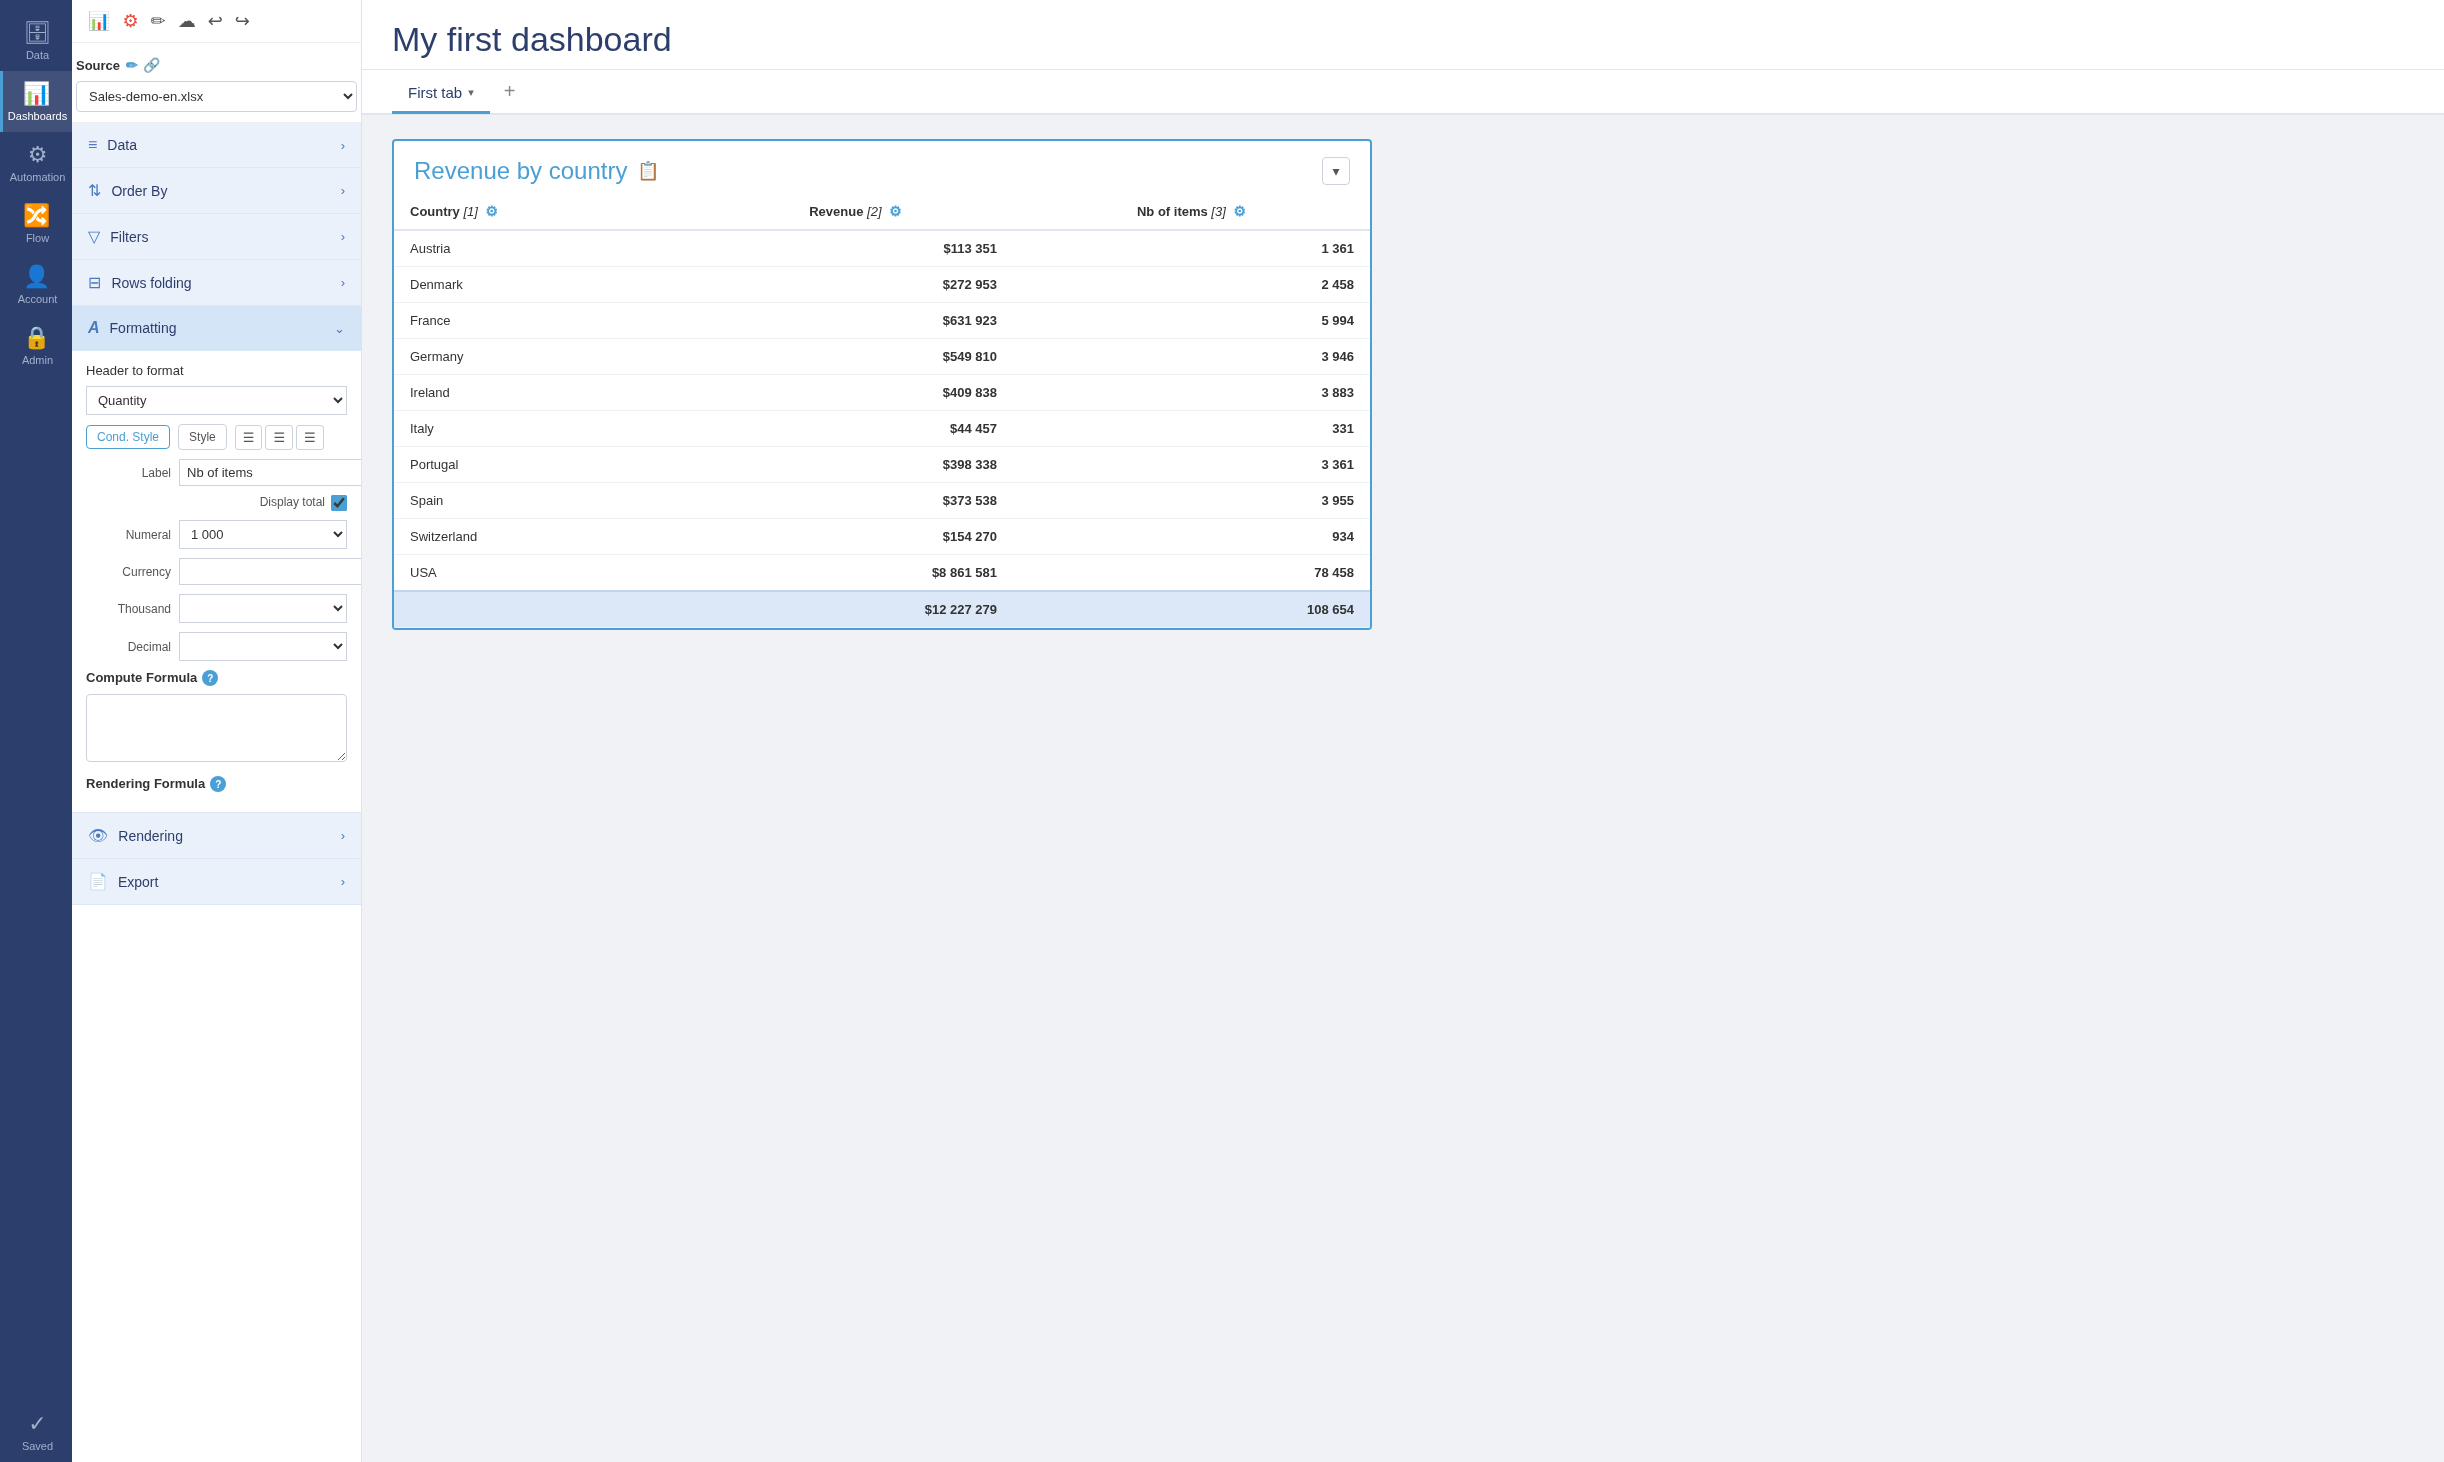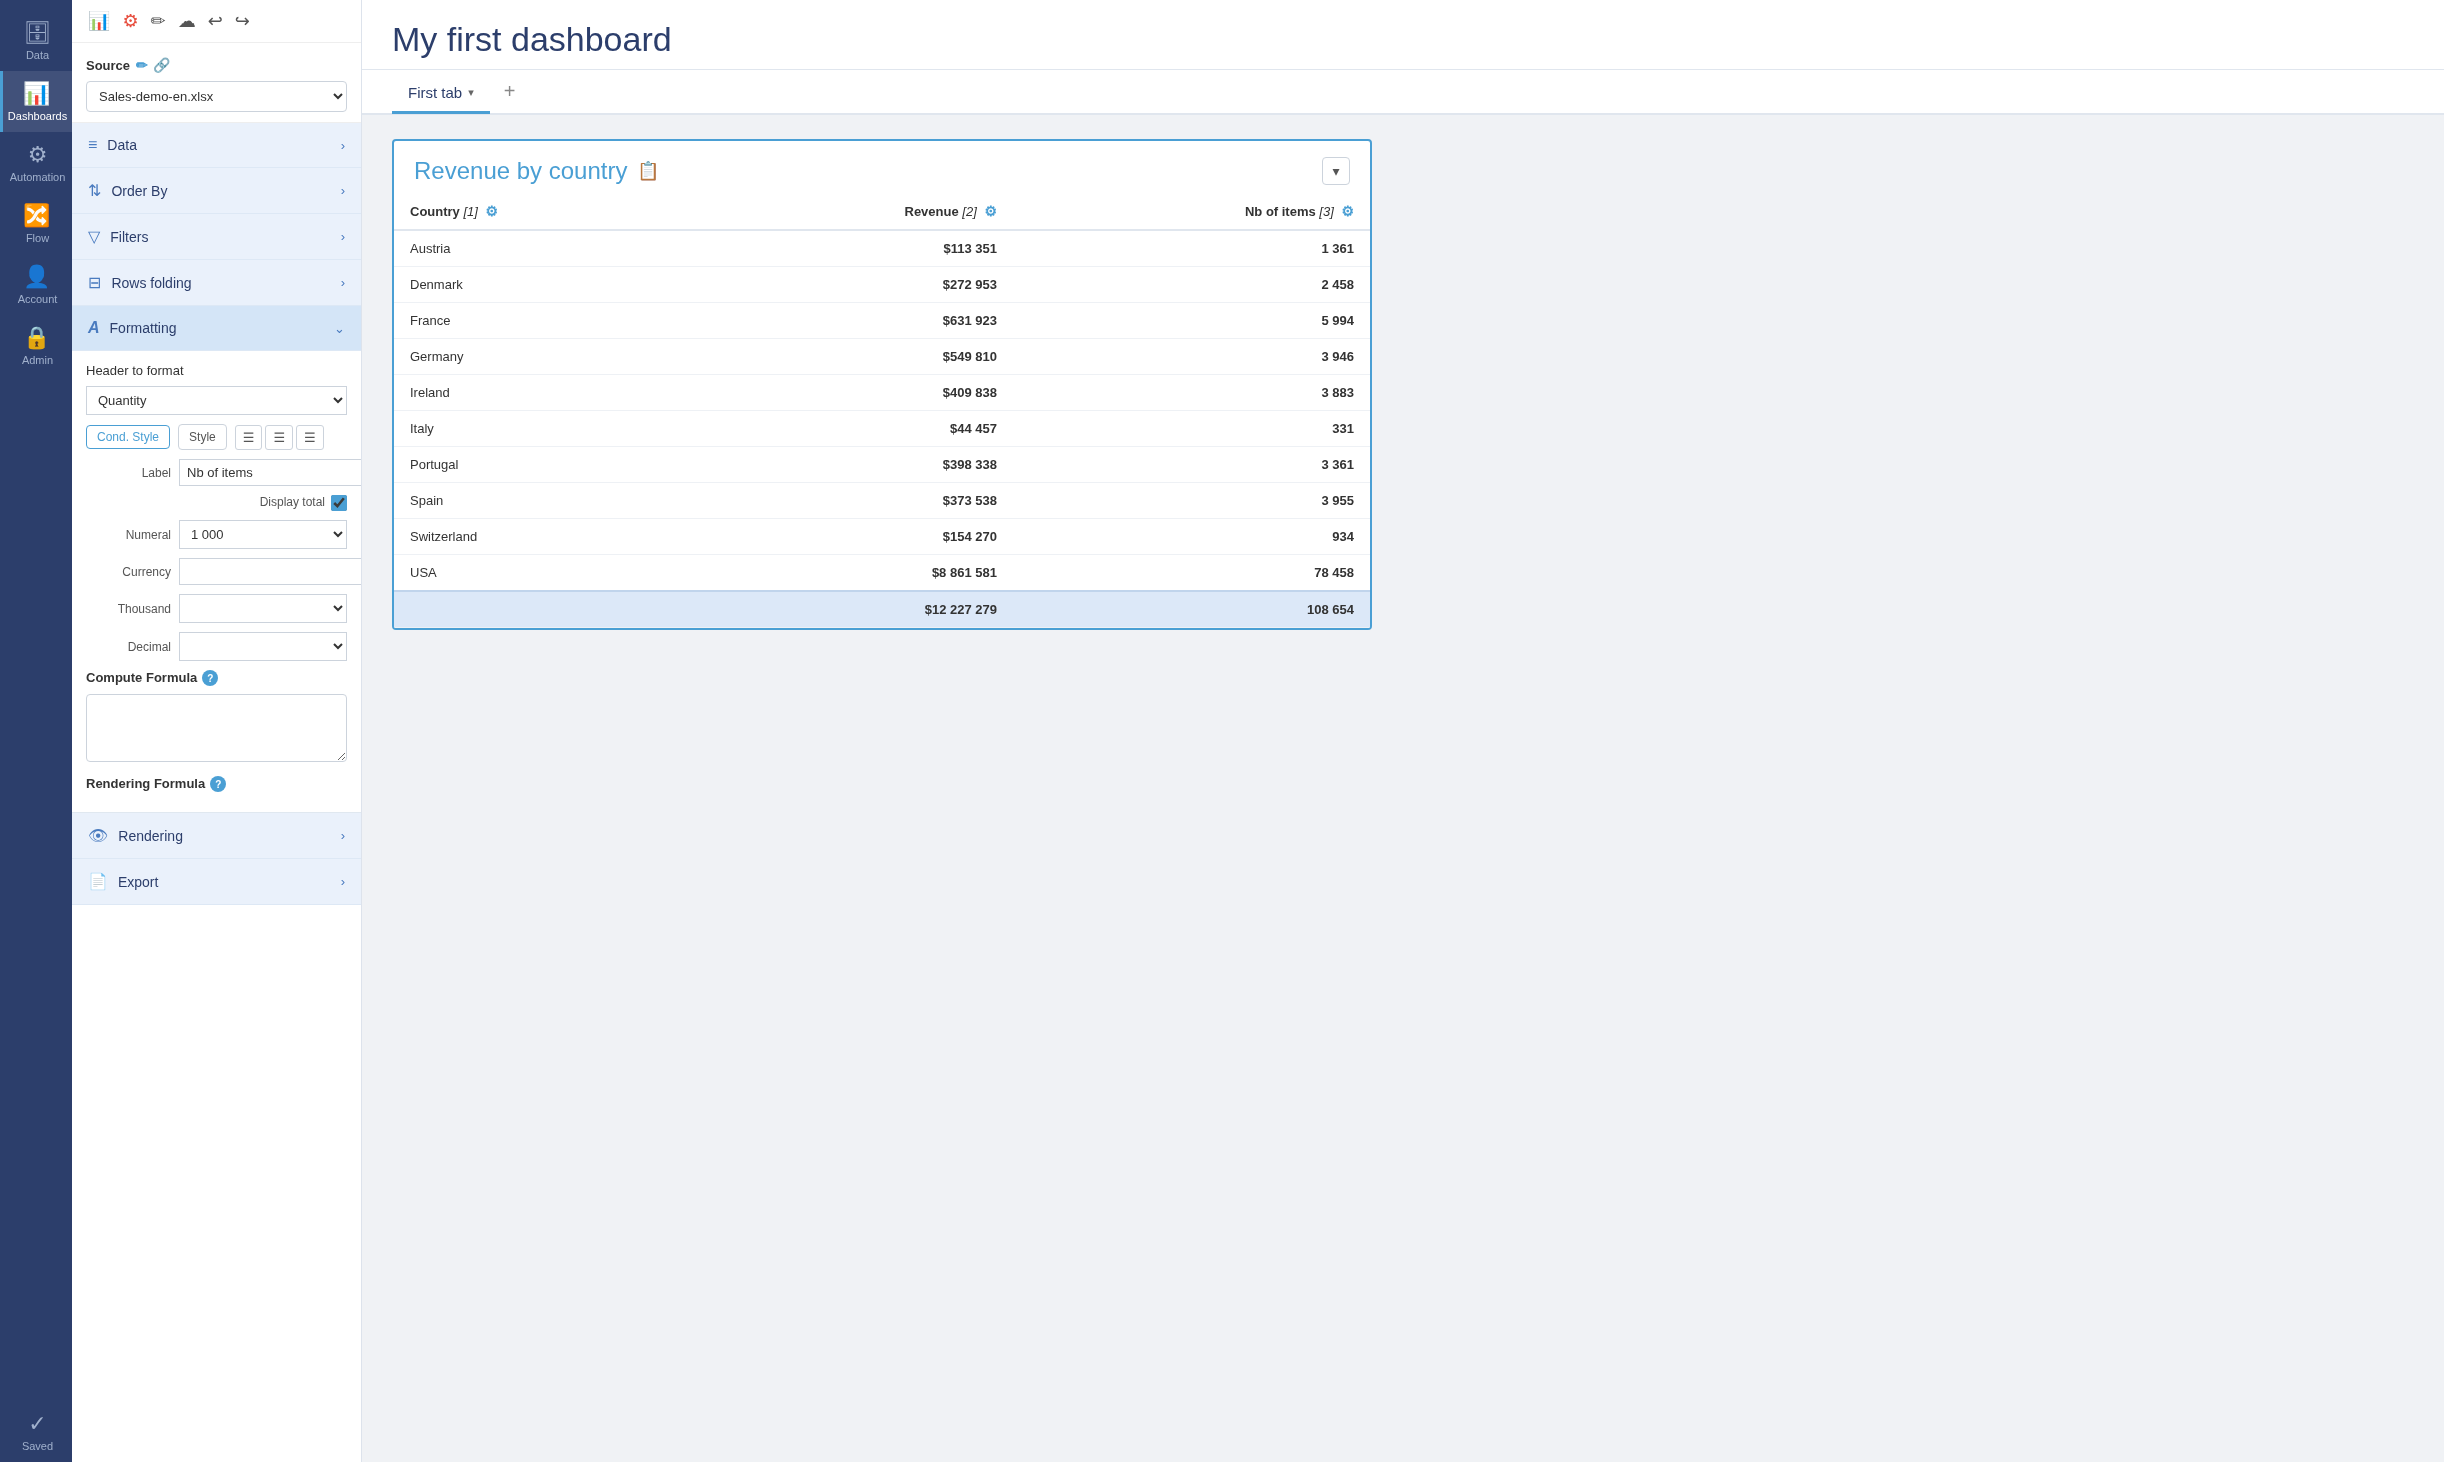--- a/index.html
+++ b/index.html
@@ -44,21 +44,21 @@
       width: 290px;
       background: #fff;
       border-right: 1px solid #dde3ec;
       display: flex;
       flex-direction: column;
       flex-shrink: 0;
       overflow-y: auto;
     }
 
     .sidebar-source {
-      padding: 14px 14px 10px;
+      padding: 14px 4px 10px;
       border-bottom: 1px solid #eee;
     }
     .sidebar-source-label {
       font-size: 13px;
       font-weight: 600;
       color: #333;
       margin-bottom: 8px;
       display: flex;
       align-items: center;
       gap: 6px;
@@ -322,21 +322,21 @@
     }
     .data-table th {
       padding: 10px 16px;
       font-size: 13px;
       font-weight: 700;
       color: #333;
       border-bottom: 2px solid #e0e6ee;
       text-align: left;
       background: #fff;
     }
-    .data-table th.right { text-align: right; }
+    .data-table th.right { text-align: center; }
     .data-table th .gear-icon {
       color: #4a9fd4;
       font-size: 14px;
       cursor: pointer;
       margin-left: 4px;
     }
     .data-table td {
       padding: 10px 16px;
       font-size: 13px;
       color: #333;

